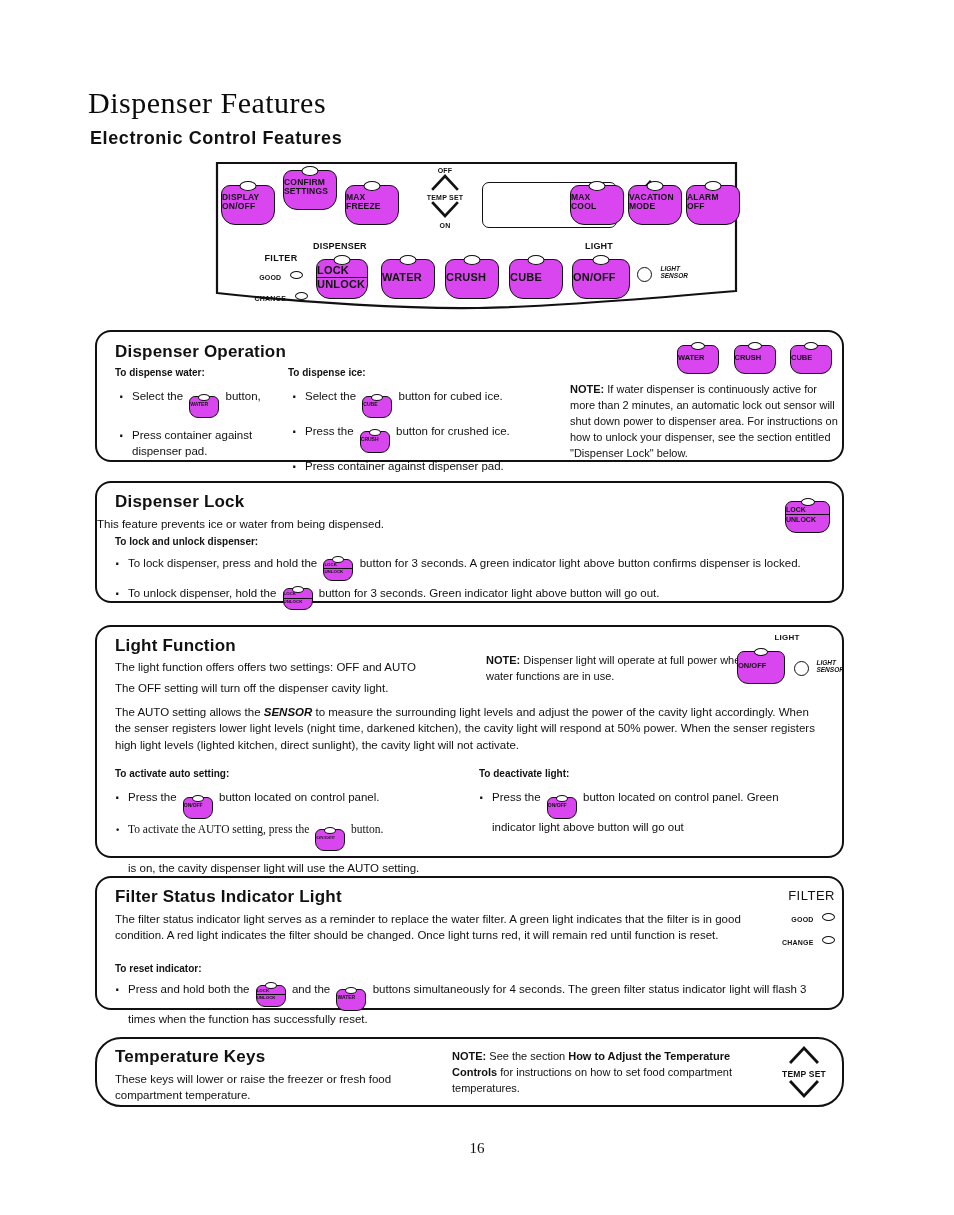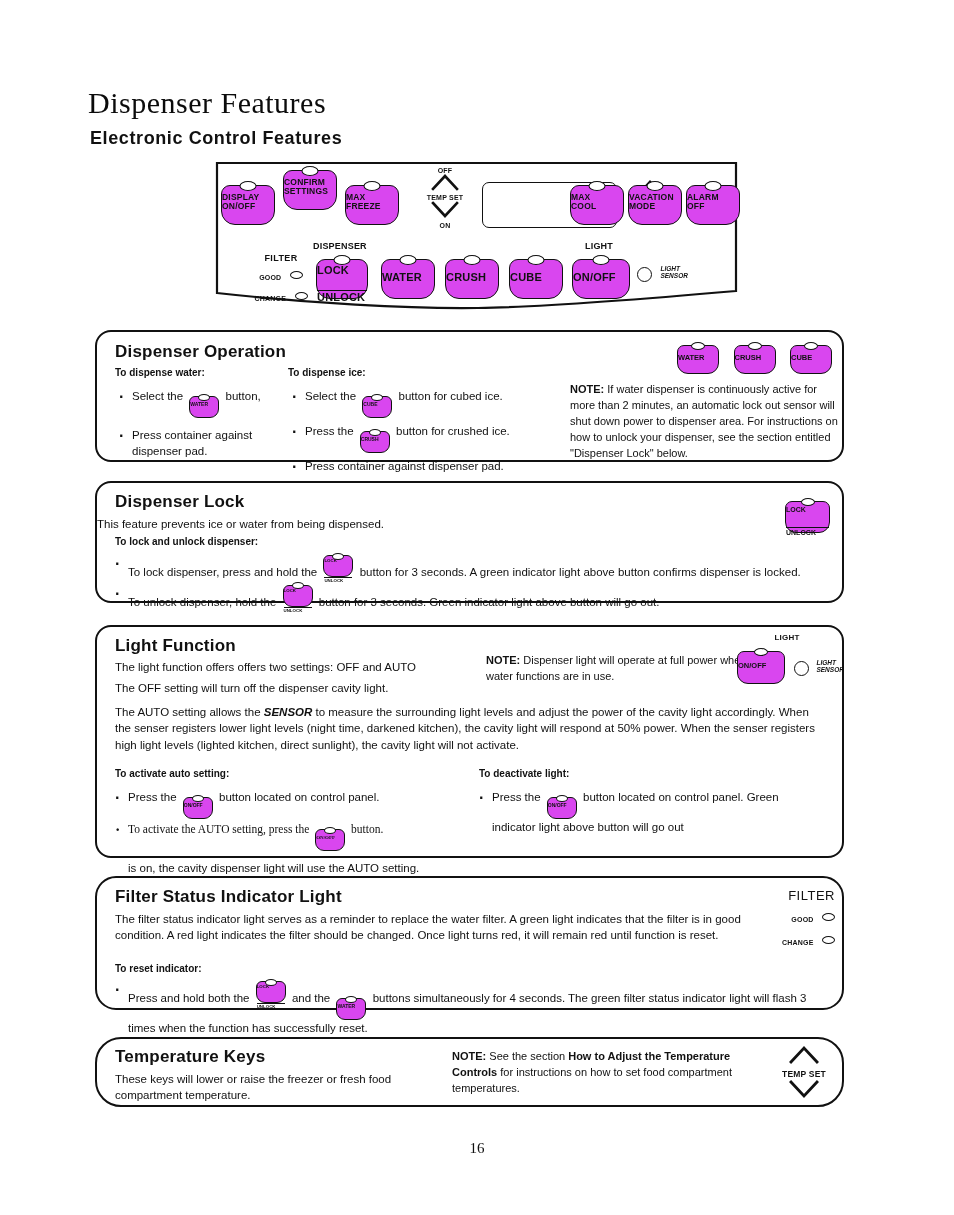--- a/index.html
+++ b/index.html
@@ -74,21 +74,21 @@
     position: absolute;
     left: 50%;
     transform: translateX(-50%);
     top: -5px;
     width: 15px; height: 8px;
     border: 1.6px solid #111;
     border-radius: 50%;
     background: #fff;
   }
   .btn .lbl { display: block; }
-  .btn.split .lbl.top { border-bottom: 1.5px solid #111; padding-bottom: 14px; }
+  .btn.split .lbl.top { border-bottom: 1.5px solid #111; padding-bottom: 1px; }
   .btn.split .lbl.bot { padding-top: 1px; }
 
   
   .btn.p {
     width: 54px; height: 40px;
     font-size: 8.5px;
     letter-spacing: 0.2px;
     padding-top: 8px;
   }
   .btn.p.two { padding-top: 7px; }
@@ -154,21 +154,21 @@
   }
 
   
   .box {
     position: absolute;
     box-sizing: border-box;
     border: 2.4px solid #111;
     border-radius: 16px;
     background: #fff;
   }
-  .box.thin { border-width: 2px; border-radius: 21px; }
+  .box.thin { border-width: 2px; }
 
   .sec-title {
     font-size: 17px;
     font-weight: bold;
     letter-spacing: 0.2px;
     color: #111;
   }
 
   .body-t {
     font-size: 11.5px;

